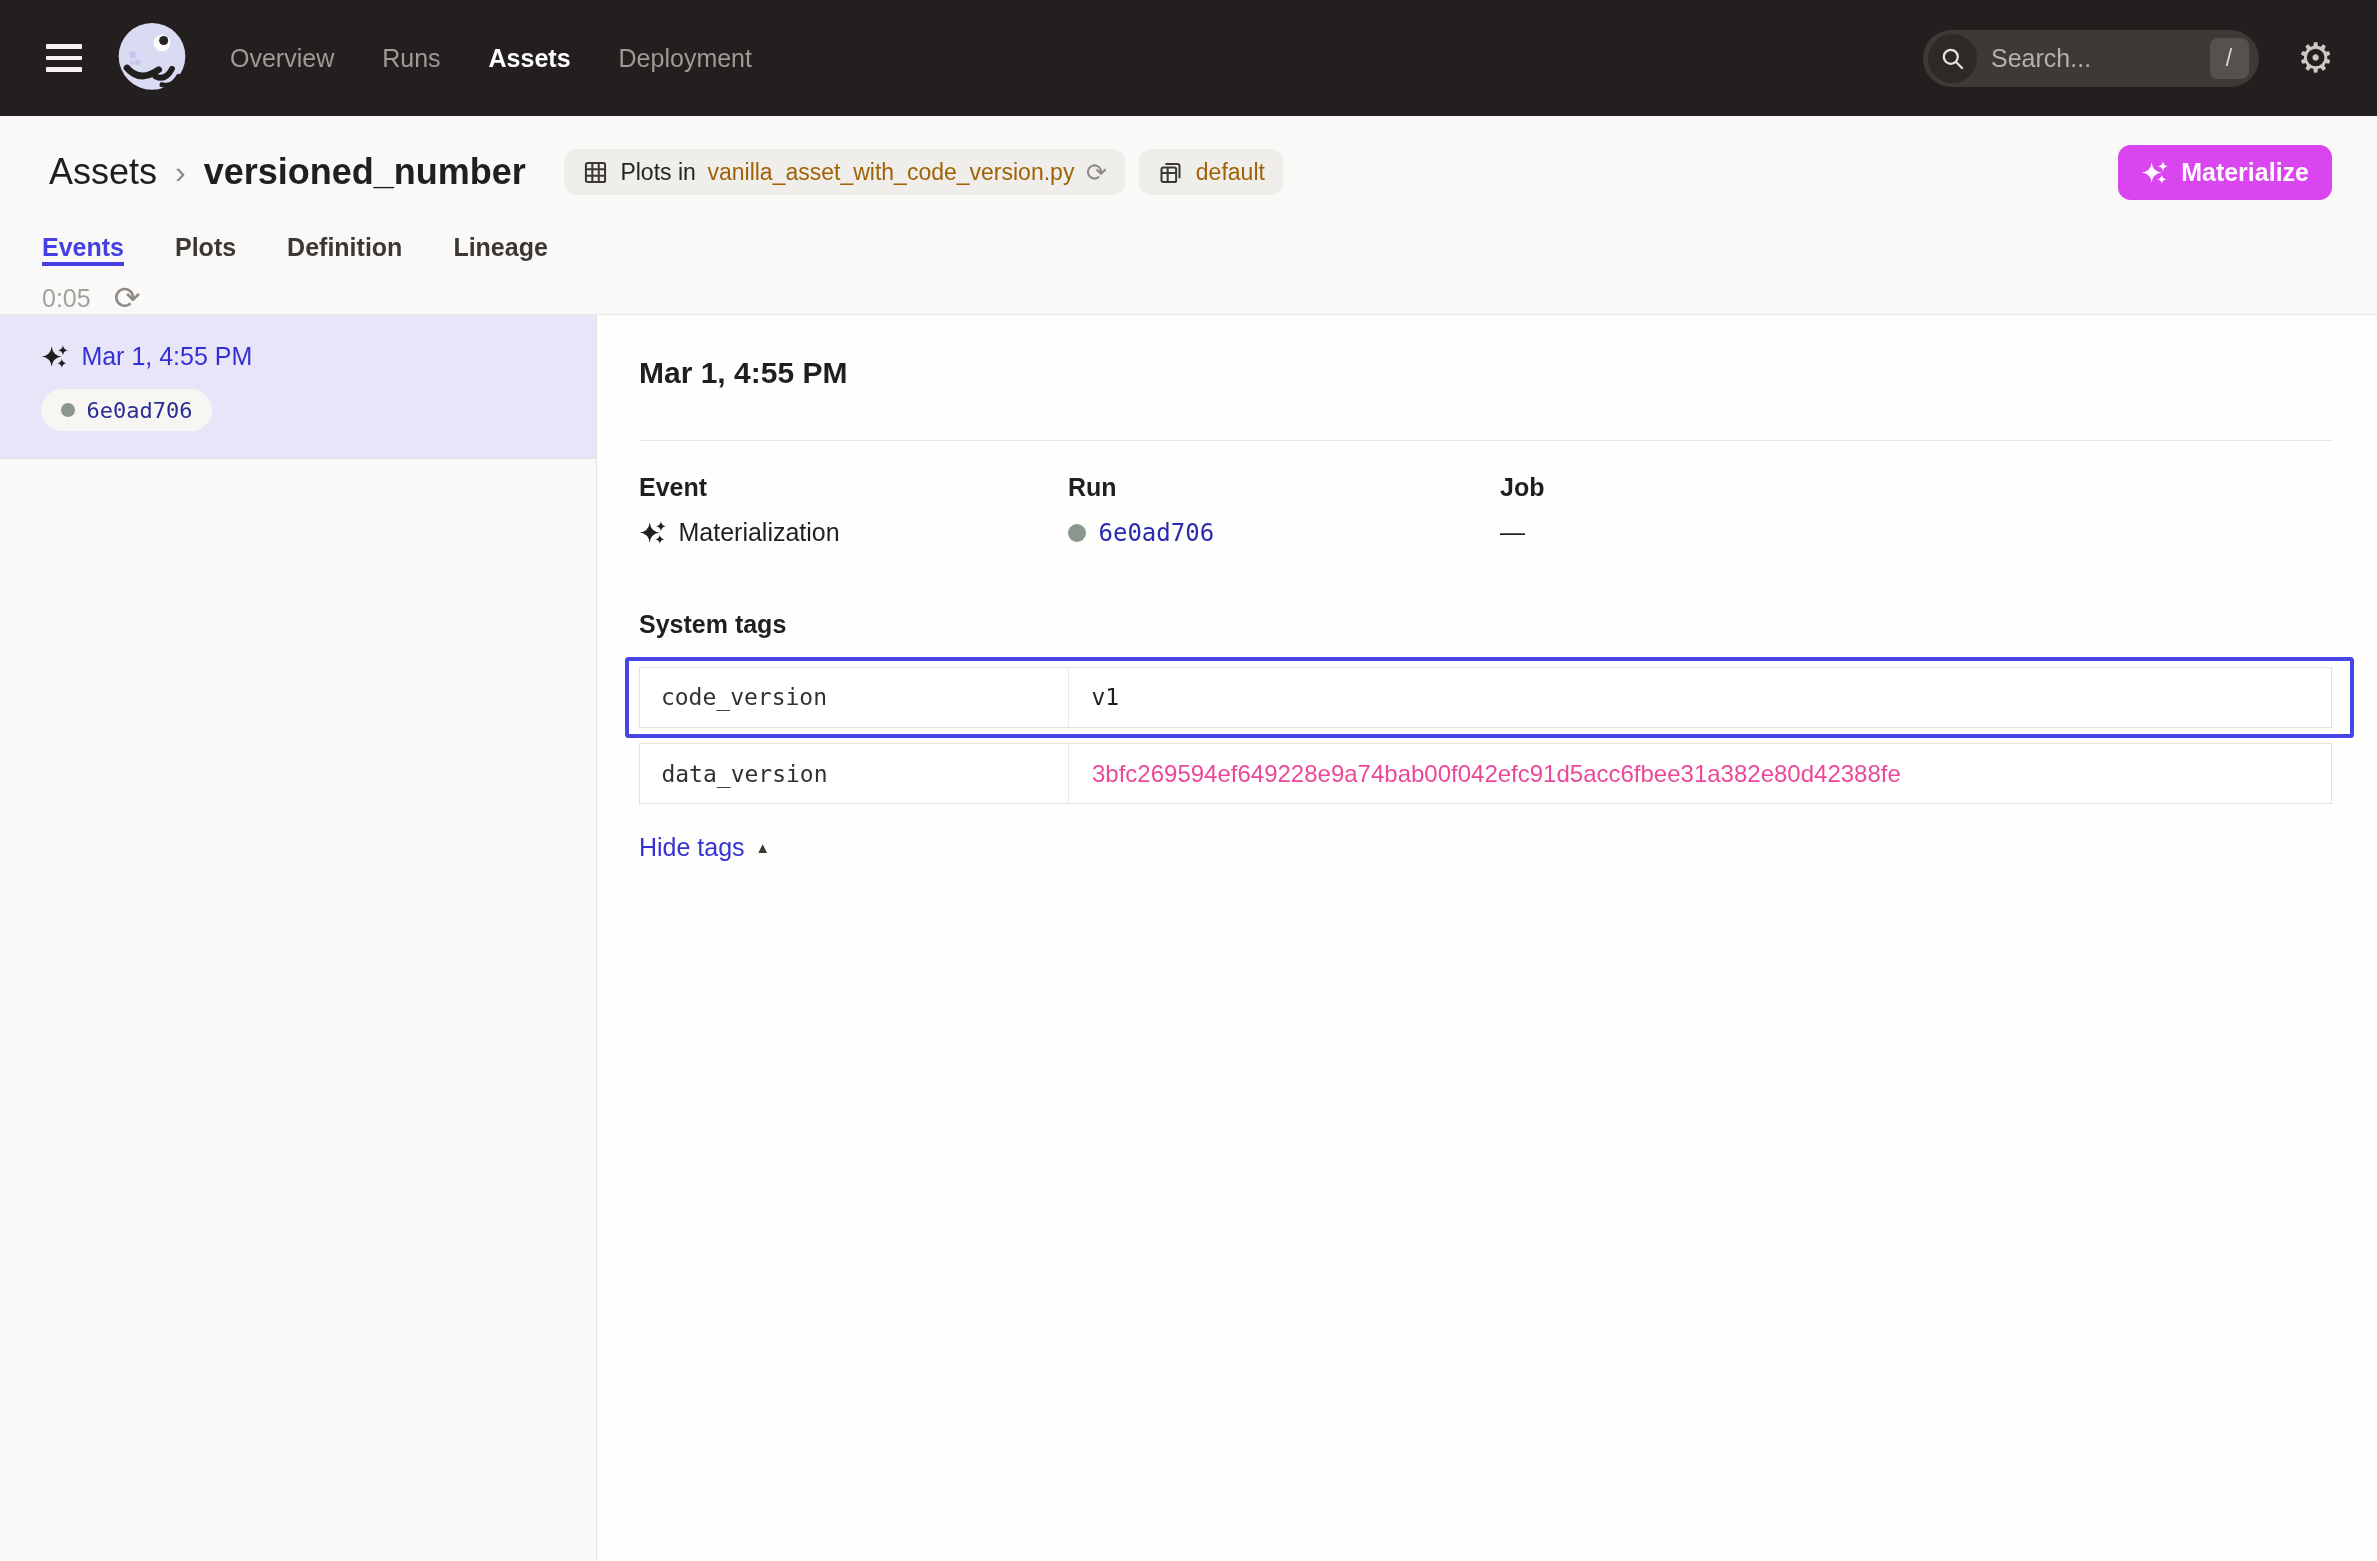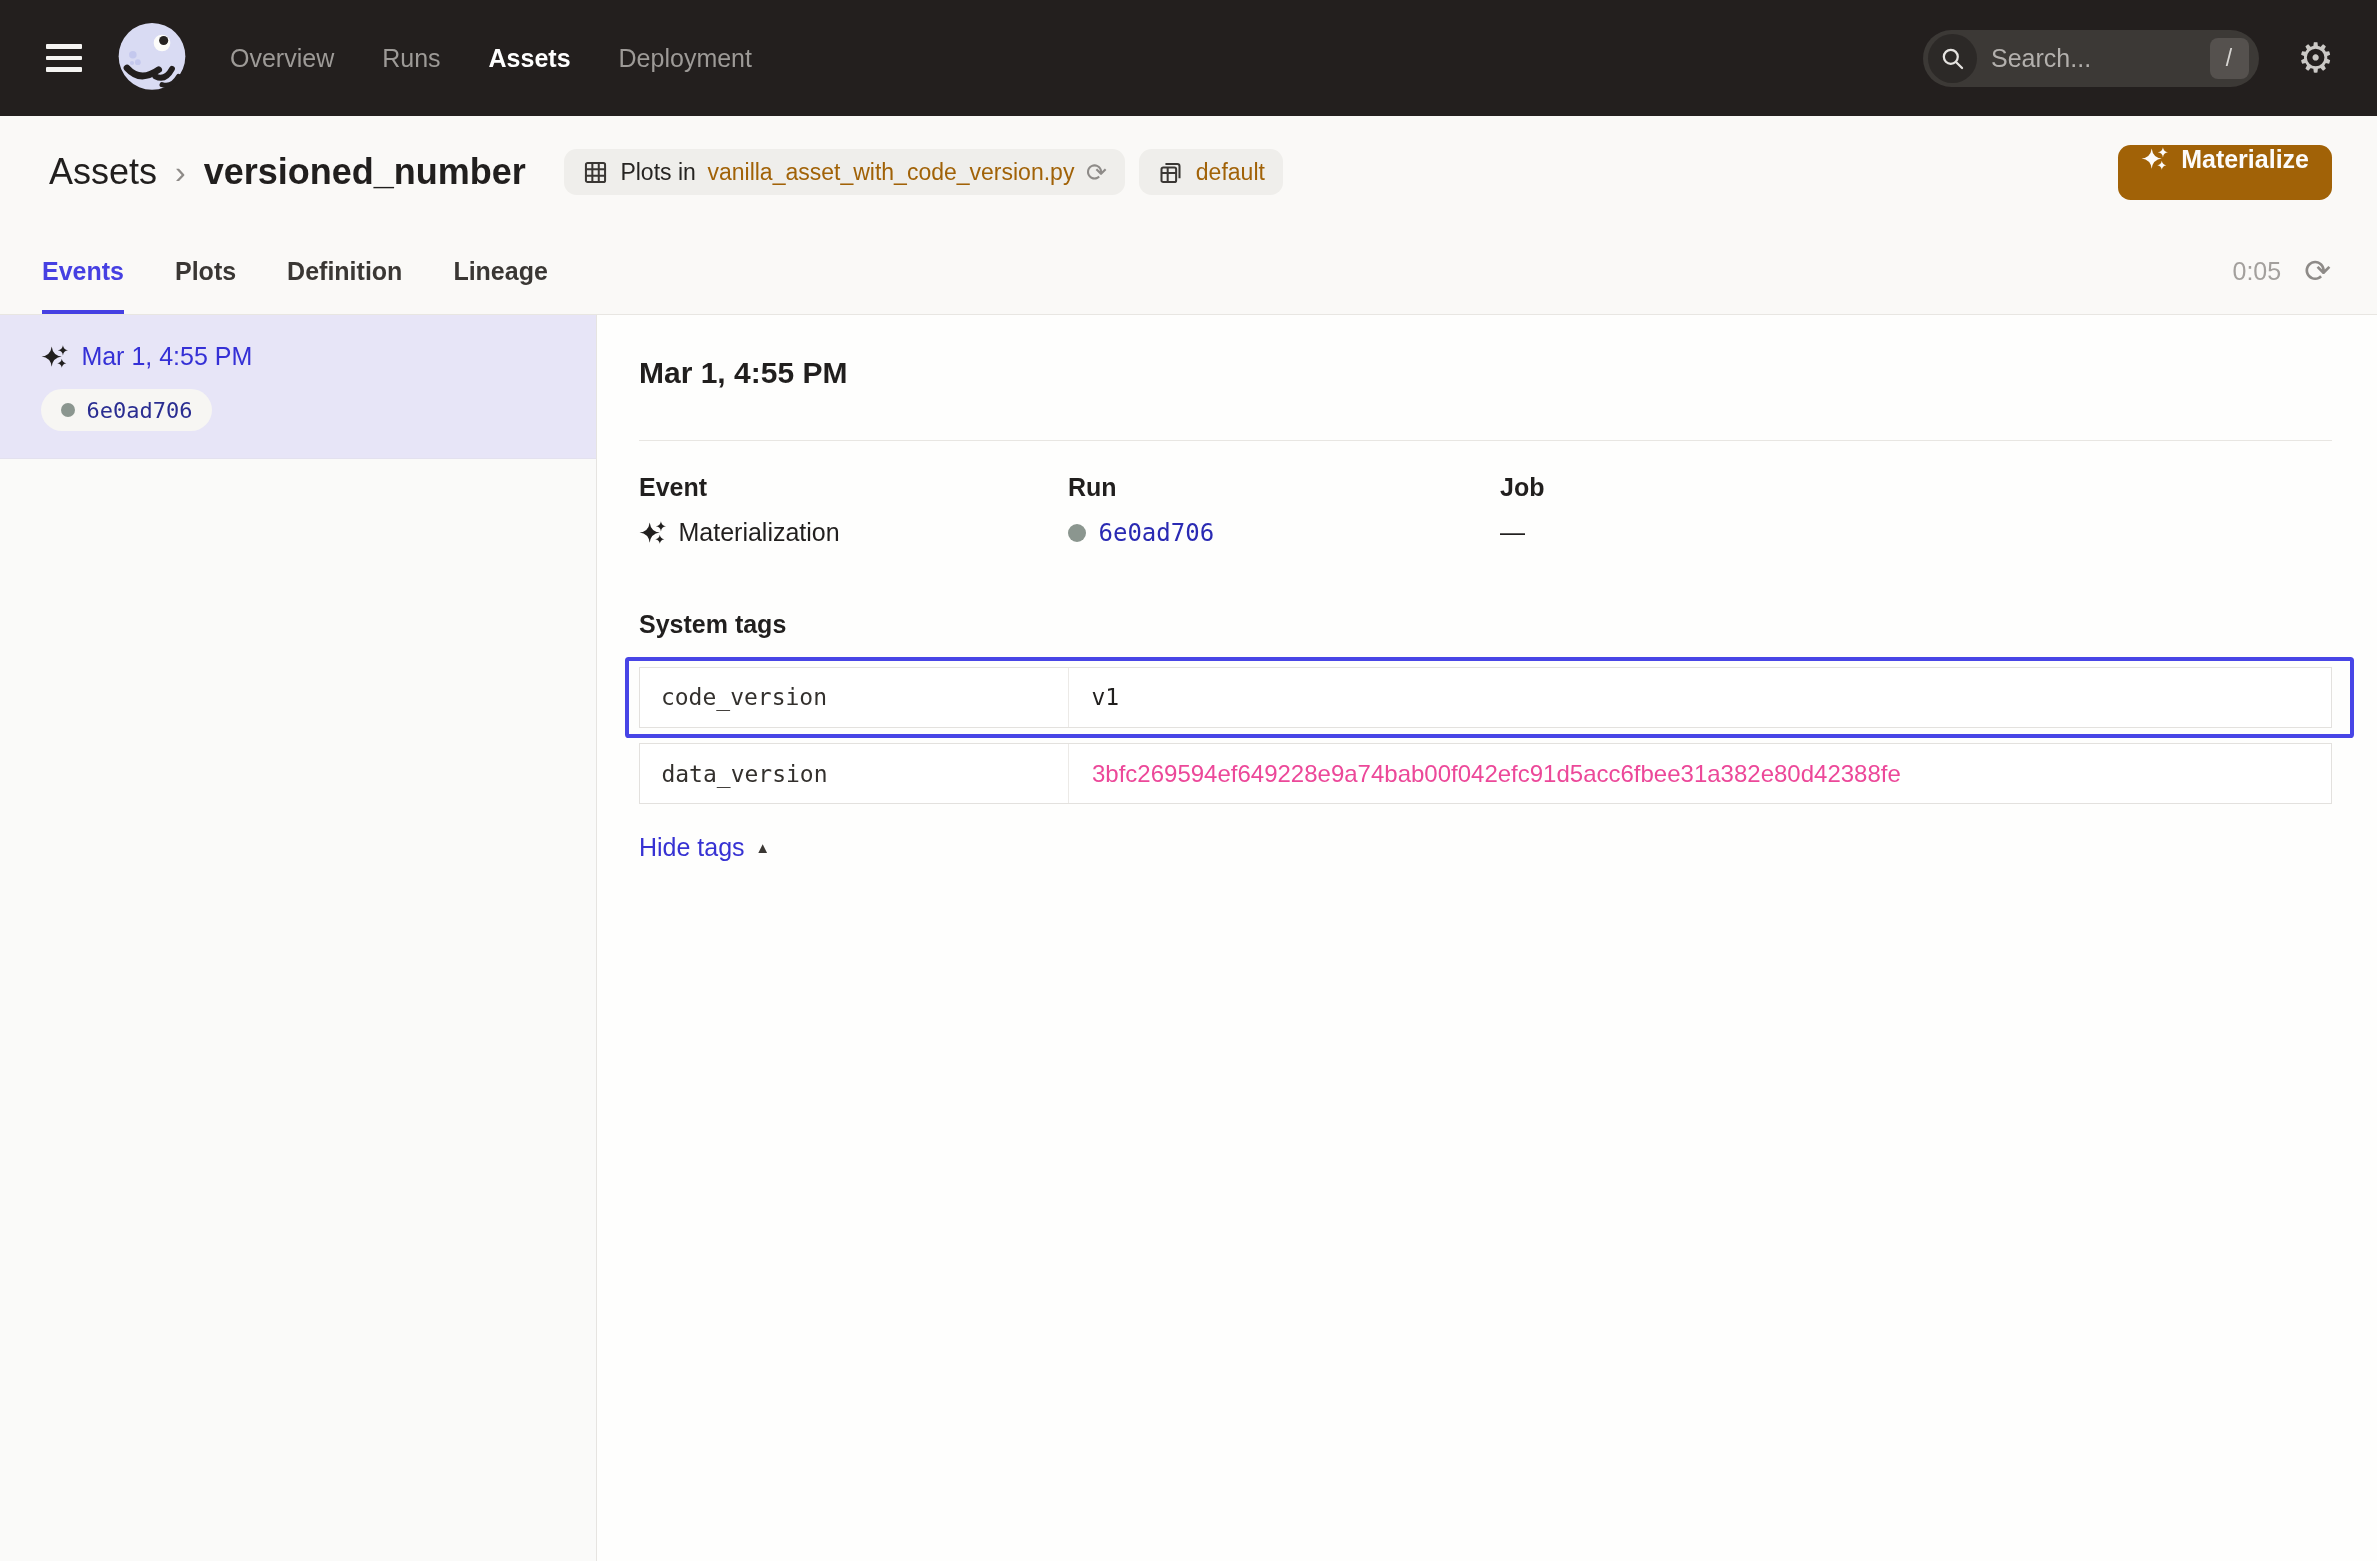--- a/index.html
+++ b/index.html
@@ -32,25 +32,25 @@
   .pageheader { height: 112px; background: #FAF9F7; display: flex; align-items: center; padding: 0 45px 0 49px; }
   .breadcrumb { display: flex; align-items: center; gap: 18px; margin-right: 38px; }
   .crumb-root { font-size: 36px; color: #211F1E; text-decoration: none; }
   .crumb-sep { font-size: 32px; color: #8E8B88; }
   .crumb-current { font-size: 36px; font-weight: 700; }
   .badges { display: flex; align-items: center; gap: 14.3px; }
   .badge { height: 46px; background: #EFEEEB; border-radius: 12.5px; display: flex; align-items: center; gap: 11.6px; padding: 0 18px; font-size: 23px; color: #262422; }
   .badge a { color: #a16207; text-decoration: none; }
   .badge-icon { width: 27px; height: 27px; flex: none; }
   .refresh-glyph { color: #8E8B88; font-size: 25px; line-height: 1; background: none; border: none; cursor: pointer; }
-  .materialize-btn { height: 55px; background: #a16207; border: none; border-radius: 12.5px; color: #FCFBFA; font-size: 25px; font-weight: 600; display: flex; align-items: flex-start; gap: 13.4px; padding: 0 23px; cursor: pointer; font-family: inherit; }
+  .materialize-btn { height: 55px; background: #d946ef; border: none; border-radius: 12.5px; color: #FCFBFA; font-size: 25px; font-weight: 600; display: flex; align-items: center; gap: 13.4px; padding: 0 23px; cursor: pointer; font-family: inherit; }
   .materialize-btn .sparkle { color: #FCFBFA; }
 
   
-  .tabsrow { height: 87px; background: #FAF9F7; border-bottom: 0.9px solid #E8E6E2; display: flex; align-items: stretch; padding: 0 46px 0 42px; }
+  .tabsrow { height: 87px; background: #FAF9F7; border-bottom: 0.9px solid #E8E6E2; display: flex; align-items: stretch; padding: 0 46px 0 42px; flex-direction: column; }
   .tabs { display: flex; gap: 51px; }
   .tab { display: flex; align-items: center; font-size: 25px; font-weight: 600; color: #3A3734; text-decoration: none; border-bottom: 4.5px solid transparent; padding-top: 4.5px; }
   .tab.active { color: #4640E2; border-bottom-color: #4640E2; }
   .refresh-area { display: flex; align-items: center; gap: 23px; }
   .countdown { font-size: 25px; color: #A3A09D; }
   .refresh-btn { font-size: 32px; color: #8E8B88; background: none; border: none; cursor: pointer; line-height: 1; }
 
   
   .content { display: flex; height: 1247px; }
   .sidebar { width: 597px; background: #FAFAF9; border-right: 0.9px solid #E6E4E1; flex: none; }

